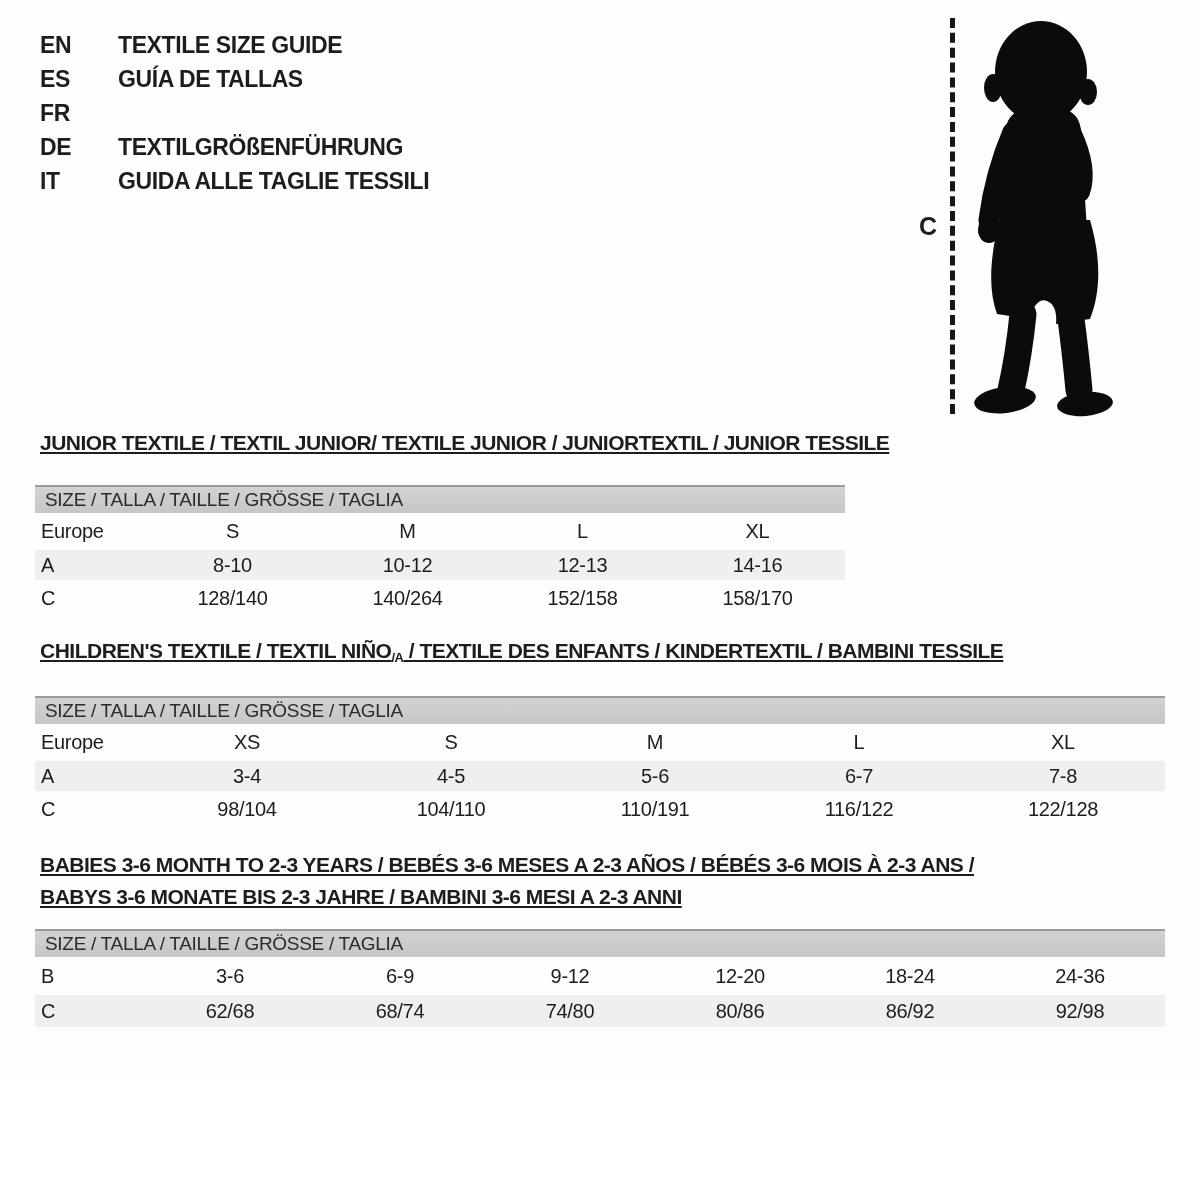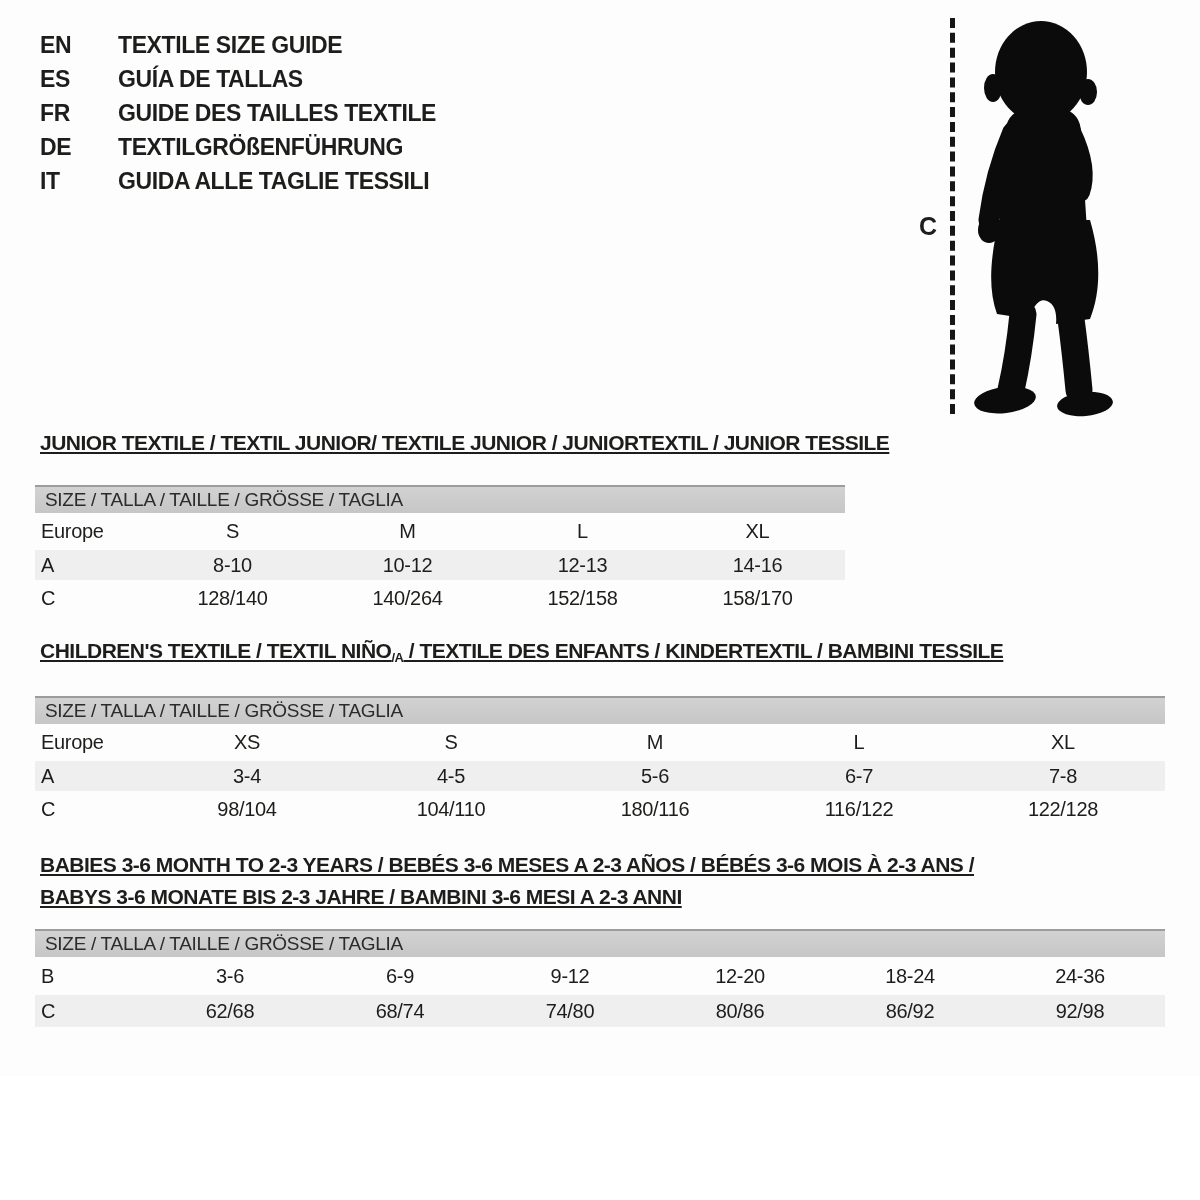--- a/index.html
+++ b/index.html
@@ -59,21 +59,20 @@
     <div class="lang-row">
       <span class="lang-code">EN</span>
       <span class="lang-title">TEXTILE SIZE GUIDE</span>
     </div>
     <div class="lang-row">
       <span class="lang-code">ES</span>
       <span class="lang-title">GUÍA DE TALLAS</span>
     </div>
     <div class="lang-row">
       <span class="lang-code">FR</span>
-      <span class="lang-title">GUIDE DES TAILLES TEXTILE</span>
     </div>
     <div class="lang-row">
       <span class="lang-code">DE</span>
       <span class="lang-title">TEXTILGRÖßENFÜHRUNG</span>
     </div>
     <div class="lang-row">
       <span class="lang-code">IT</span>
       <span class="lang-title">GUIDA ALLE TAGLIE TESSILI</span>
     </div>
   </div>
@@ -142,21 +141,21 @@
       <span class="cell">3-4</span>
       <span class="cell">4-5</span>
       <span class="cell">5-6</span>
       <span class="cell">6-7</span>
       <span class="cell">7-8</span>
     </div>
     <div class="row cols-5 plain">
       <span class="cell rlabel">C</span>
       <span class="cell">98/104</span>
       <span class="cell">104/110</span>
-      <span class="cell">180/116</span>
+      <span class="cell">110/191</span>
       <span class="cell">116/122</span>
       <span class="cell">122/128</span>
     </div>
   </div>
 
   <div class="section babies" style="top:849px;width:1130px;">
     <h2 class="sec-title two-line"><span>BABIES 3-6 MONTH TO 2-3 YEARS / BEBÉS 3-6 MESES A 2-3 AÑOS / BÉBÉS 3-6 MOIS À 2-3 ANS /</span><br><span>BABYS 3-6 MONATE BIS 2-3 JAHRE / BAMBINI 3-6 MESI A 2-3 ANNI</span></h2>
     <div class="size-bar">SIZE / TALLA / TAILLE / GRÖSSE / TAGLIA</div>
     <div class="row cols-6 tall">
       <span class="cell rlabel">B</span>

